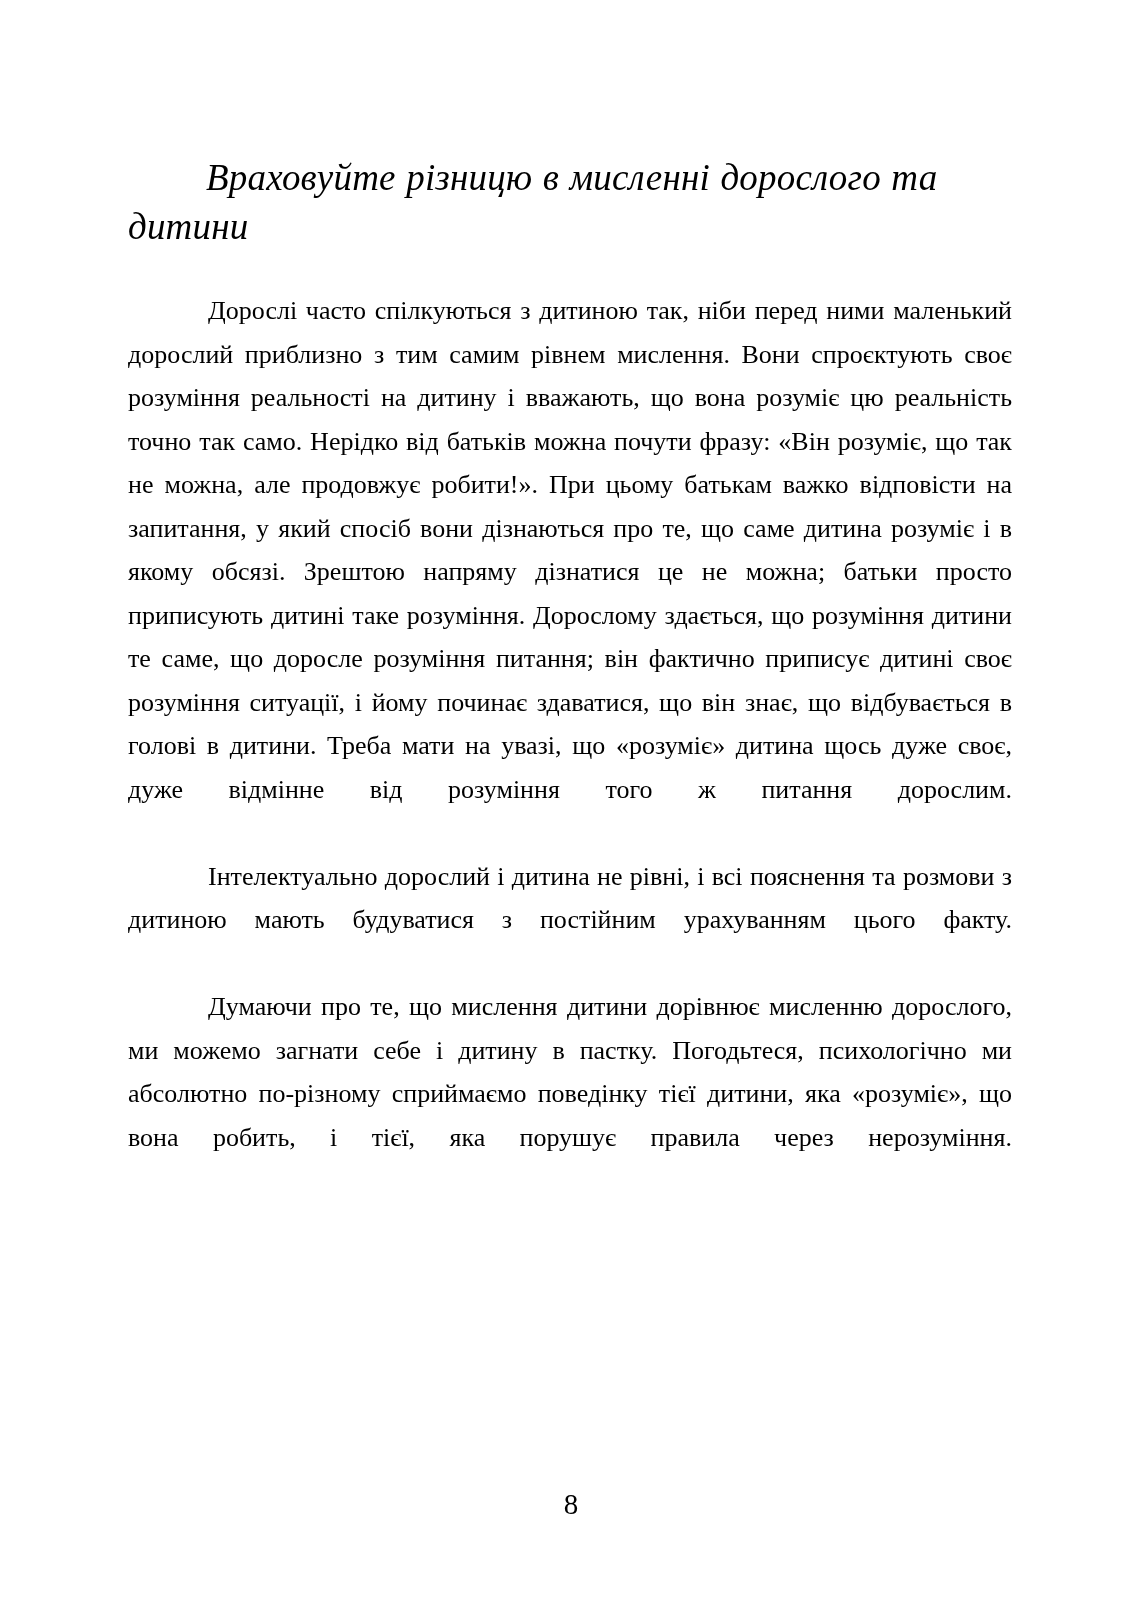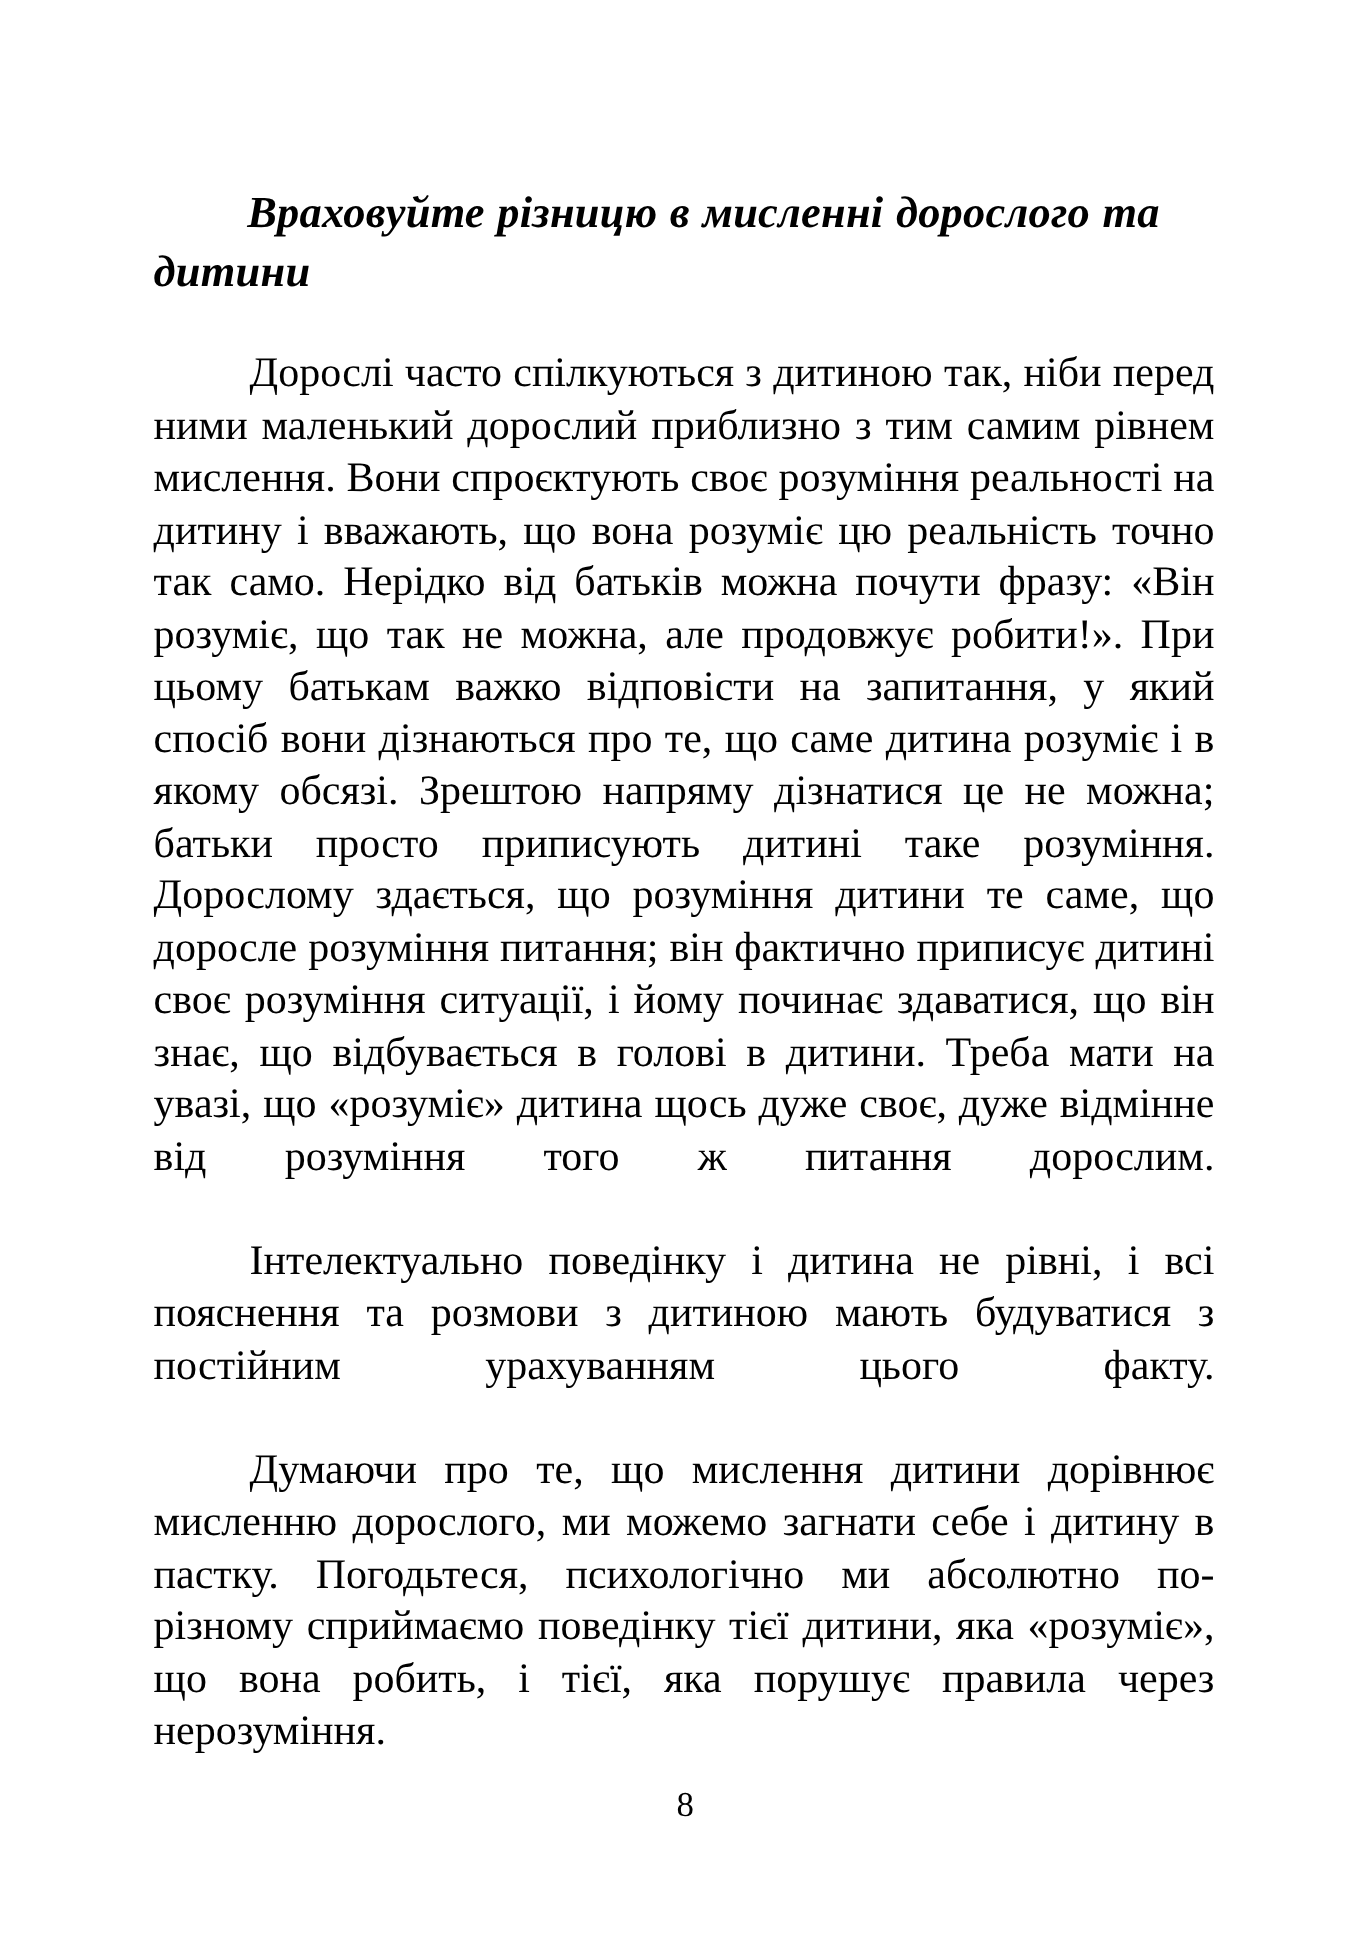--- a/index.html
+++ b/index.html
@@ -22,21 +22,21 @@
     box-sizing: border-box;
   }
 
   
   .chapter-heading {
     position: absolute;
     left: 128px;
     top: 128px;
     width: 884px;
     font-family: "Liberation Serif", "DejaVu Serif", serif;
-    font-weight: bold;
+    font-weight: normal;
     font-style: italic;
     font-size: 37px;
     line-height: 49px;
     letter-spacing: 0.2px;
     text-indent: 78px;
     text-align: left;
     color: #000000;
     white-space: normal;
     word-spacing: 1px;
   }
@@ -44,21 +44,21 @@
   
   .body-block {
     position: absolute;
     left: 128px;
     top: 289px;
     width: 884px;
   }
 
   .body-paragraph {
     font-family: "Liberation Serif", "DejaVu Serif", serif;
-    font-size: 35px;
+    font-size: 26px;
     line-height: 43.5px;
     text-align: justify;
     text-indent: 80px;
     margin: 0 0 0 0;
     color: #000000;
     hyphens: manual;
     -webkit-hyphens: manual;
     text-justify: inter-word;
   }
 
@@ -88,19 +88,19 @@
 </style>
 </head>
 <body>
 
 <div class="page">
 
   <h1 class="chapter-heading">Враховуйте різницю в мисленні дорослого та дитини</h1>
 
   <div class="body-block">
     <p class="body-paragraph">Дорослі часто спілкуються з дитиною так, ніби перед ними маленький дорослий приблизно з тим самим рівнем мислення. Вони спроєктують своє розуміння реальності на дитину і вважають, що вона розуміє цю реальність точно так само. Нерідко від батьків можна почути фразу: «Він розуміє, що так не можна, але продовжує робити!». При цьому батькам важко відповісти на запитання, у який спосіб вони дізнаються про те, що саме дитина розуміє і в якому обсязі. Зрештою напряму дізнатися це не можна; батьки просто приписують дитині таке розуміння. Дорослому здається, що розуміння дитини те саме, що доросле розуміння питання; він фактично приписує дитині своє розуміння ситуації, і йому починає здаватися, що він знає, що відбувається в голові в дитини. Треба мати на увазі, що «розуміє» дитина щось дуже своє, дуже відмінне від розуміння того ж питання дорослим.</p>
-    <p class="body-paragraph">Інтелектуально поведінку і дитина не рівні, і всі пояснення та розмови з дитиною мають будуватися з постійним урахуванням цього факту.</p>
+    <p class="body-paragraph">Інтелектуально дорослий і дитина не рівні, і всі пояснення та розмови з дитиною мають будуватися з постійним урахуванням цього факту.</p>
     <p class="body-paragraph">Думаючи про те, що мислення дитини дорівнює мисленню дорослого, ми можемо загнати себе і дитину в пастку. Погодьтеся, психологічно ми абсолютно по-різному сприймаємо поведінку тієї дитини, яка «розуміє», що вона робить, і тієї, яка порушує правила через нерозуміння.</p>
   </div>
 
   <div class="page-number">8</div>
 
 </div>
 
 </body></html>

